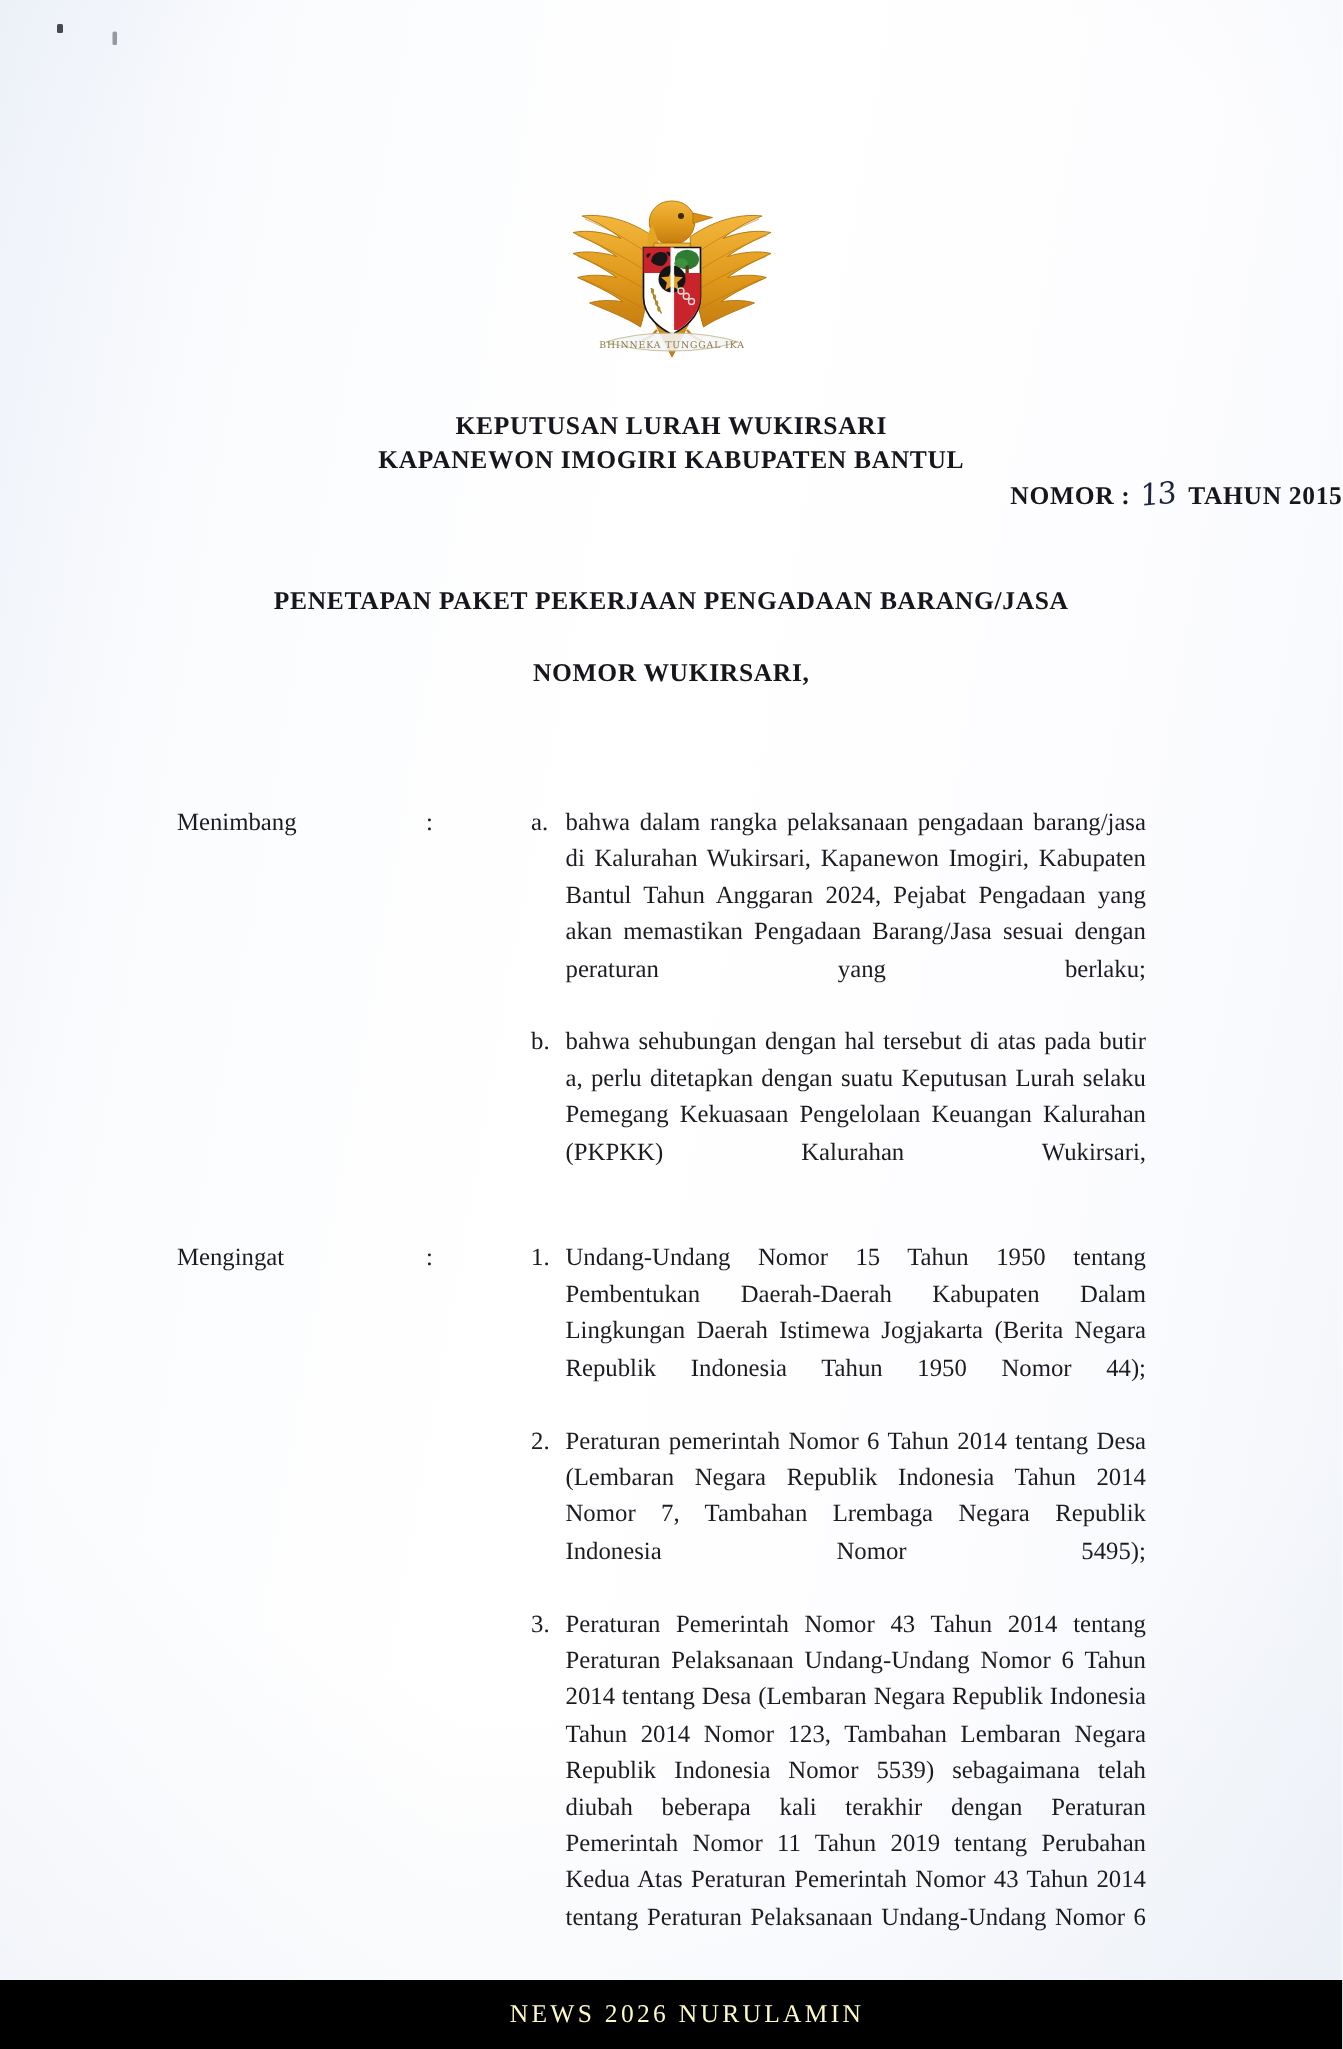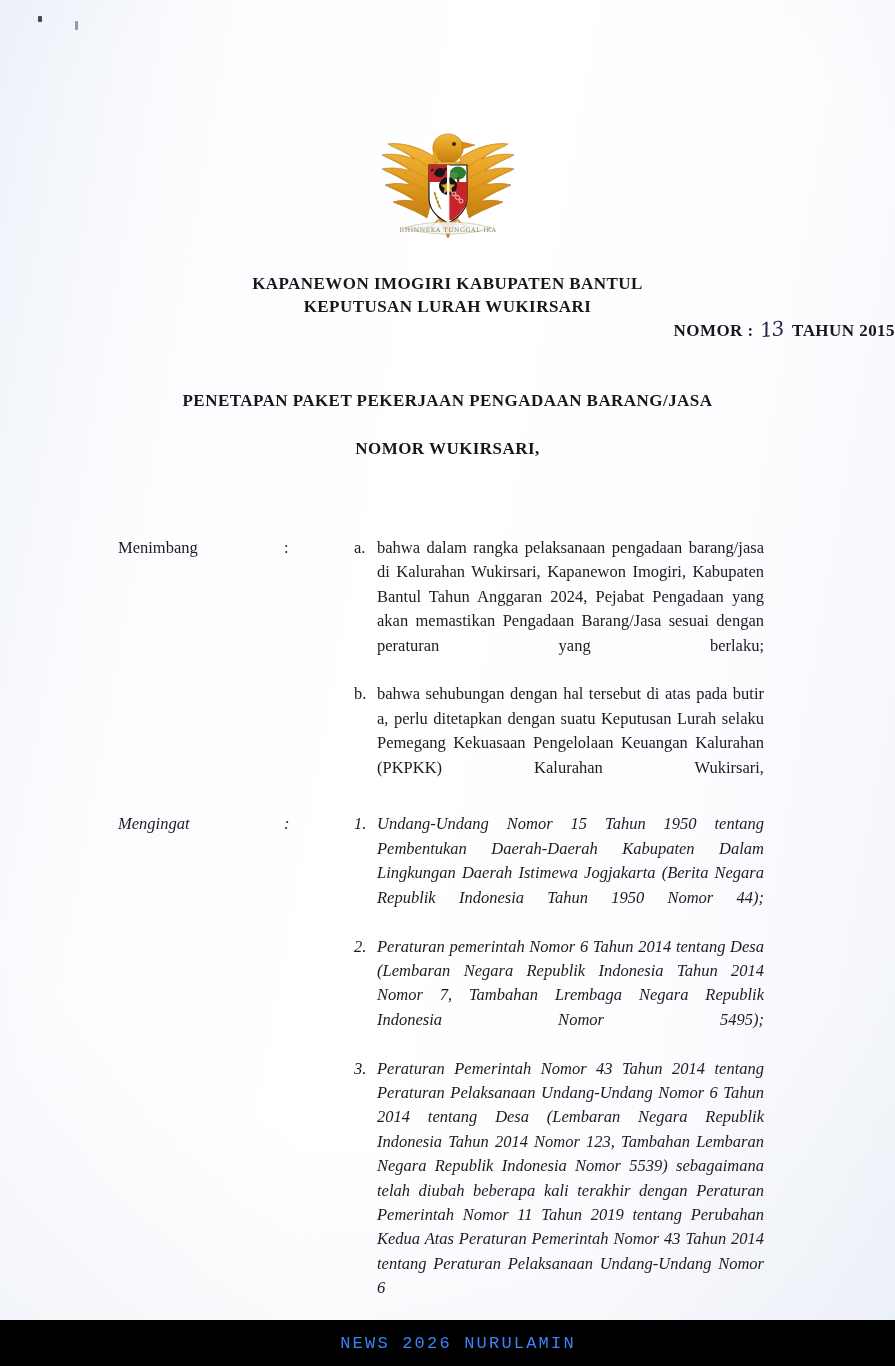--- a/index.html
+++ b/index.html
@@ -103,21 +103,21 @@
     width: 646px;
     color: #1b1b21;
   }
   .clause {
     display: flex;
     align-items: flex-start;
     font-size: 16.5px;
     line-height: 24.4px;
     gap: 48px;
   }
-  .clause + .clause { margin-top: 8px; font-style: italic; }
+  .clause + .clause { margin-top: 22px; }
 
   .clause-label {
     width: 118px;
     flex: 0 0 118px;
     white-space: nowrap;
   }
   .clause-colon {
     width: 22px;
     flex: 0 0 22px;
     text-align: left;
@@ -153,24 +153,24 @@
     left: 0;
     bottom: 0;
     width: 895px;
     height: 46px;
     background: #000000;
     display: flex;
     align-items: center;
     justify-content: center;
   }
   .footer-text {
-    font-family: Liberation Mono, monospace;
+    font-family: Liberation Serif, serif;
     font-size: 17px;
     letter-spacing: 2.2px;
-    color: #3b82f6;
+    color: #fef9c3;
     font-weight: normal;
     margin-left: 21px;
   }
 </style>
 </head>
 <body>
 
 <div class="page">
   <div class="paper-tone"></div>
   <div class="paper-vignette"></div>
@@ -265,22 +265,22 @@
       </g>
 
       <path d="M64 100 C61 104 58 106 54 107 M84 100 C87 104 90 106 94 107" stroke="#c07f10" stroke-width="1.6" fill="none"></path>
 
       <path d="M30 108 C55 100 93 100 118 108 C93 116 55 116 30 108 Z" fill="#f3f5f8" stroke="#c2b98f" stroke-width="0.7" opacity=".88"></path>
       <text x="74" y="112" font-size="6.2" text-anchor="middle" font-family="DejaVu Serif, serif" fill="#8d7c4a" letter-spacing=".6">BHINNEKA TUNGGAL IKA</text>
     </svg>
   </div>
 
   <div class="headings">
+    <div class="hd">KEPUTUSAN LURAH WUKIRSARI</div>
     <div class="hd">KAPANEWON IMOGIRI KABUPATEN BANTUL</div>
-    <div class="hd">KEPUTUSAN LURAH WUKIRSARI</div>
     <div class="hd hd-nomor">
       <span>NOMOR  :</span>
       <span class="hw-number">13</span>
       <span>TAHUN 2015</span>
     </div>
     <div class="gap-sm"></div>
     <div class="gap-md"></div>
     <div class="hd">PENETAPAN PAKET PEKERJAAN PENGADAAN BARANG/JASA</div>
     <div class="gap-lg"></div>
     <div class="hd">NOMOR WUKIRSARI,</div>

